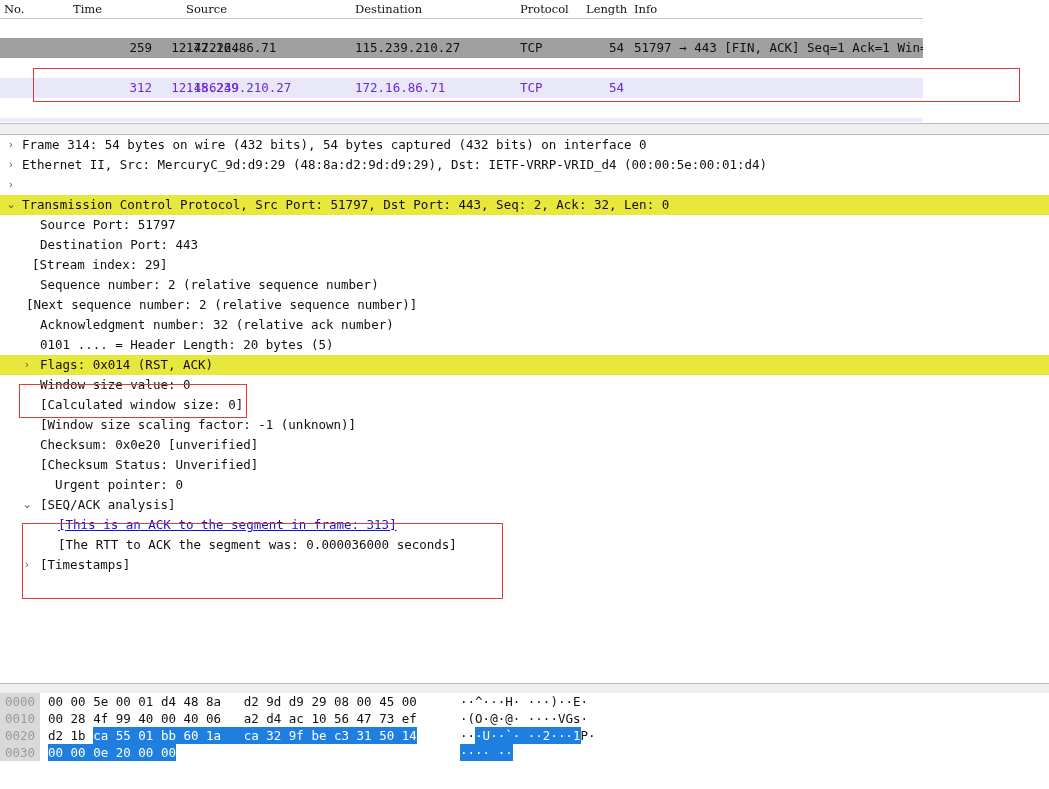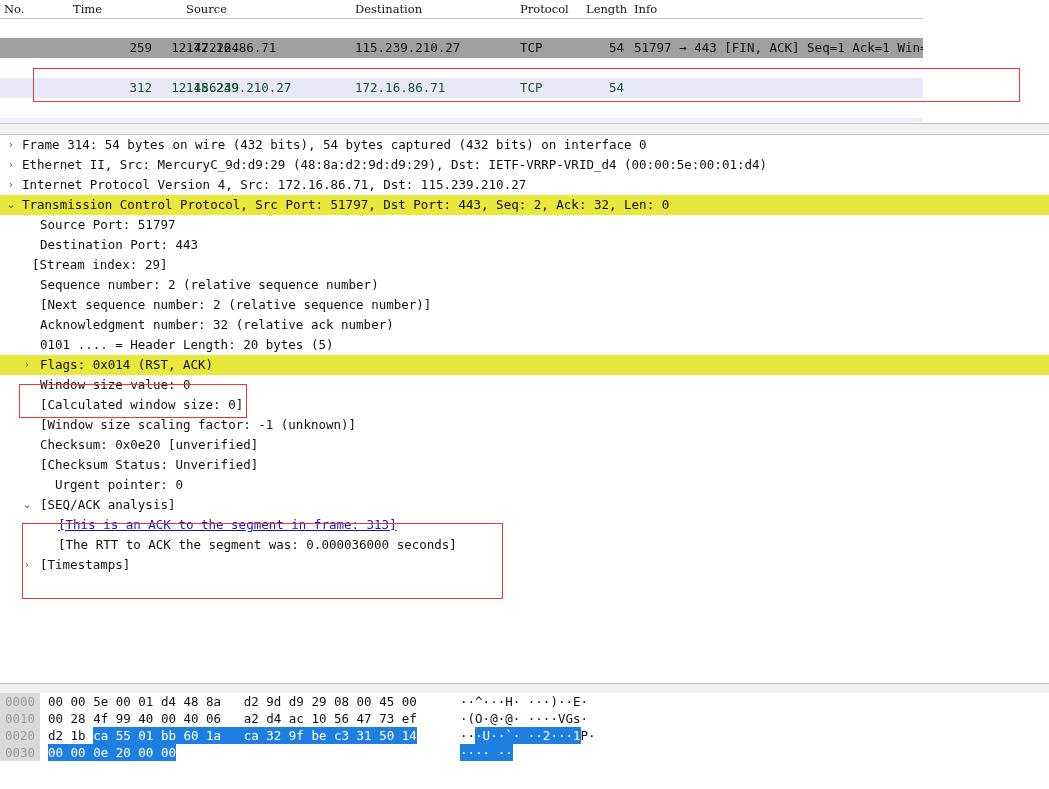--- a/index.html
+++ b/index.html
@@ -31,21 +31,21 @@
     line-height:14px;
   }
   .prow{
     position:relative;height:20px;line-height:20px;
     white-space:nowrap;
     color:#1a1a1a;
   }
   .prow .cell{position:absolute;top:0;line-height:20px;}
   .prow .num,.prow .time,.prow .len{text-align:right;}
   .prow.r-gray   {background:#a0a0a0;color:#101010;}
-  .prow.r-lav    {background:#e8e8f8;color:#14532d;}
+  .prow.r-lav    {background:#e8e8f8;color:#6d28d9;}
   .prow.r-lav2   {background:#ececfa;color:#101010;}
   
   .pane-sep{
     position:absolute;left:0;width:1049px;height:10px;
     background:#f0f0f0;
     border-top:1px solid #bdbdbd;
     border-bottom:1px solid #bdbdbd;
   }
   
   #detail-tree{
@@ -141,40 +141,39 @@
     <div class="drow">
       <span class="twist" style="left: 5px;">›</span>
       <span class="dtext" style="left: 22px;">Frame 314: 54 bytes on wire (432 bits), 54 bytes captured (432 bits) on interface 0</span>
     </div>
     <div class="drow">
       <span class="twist" style="left: 5px;">›</span>
       <span class="dtext" style="left: 22px;">Ethernet II, Src: MercuryC_9d:d9:29 (48:8a:d2:9d:d9:29), Dst: IETF-VRRP-VRID_d4 (00:00:5e:00:01:d4)</span>
     </div>
     <div class="drow">
       <span class="twist" style="left: 5px;">›</span>
-      <span class="dtext" style="left: 22px;">Internet Protocol Version 4, Src: 172.16.86.71, Dst: 115.239.210.27</span>
     </div>
     <div class="drow hl">
       <span class="twist" style="left: 5px;">⌄</span>
       <span class="dtext" style="left: 22px;">Transmission Control Protocol, Src Port: 51797, Dst Port: 443, Seq: 2, Ack: 32, Len: 0</span>
     </div>
     <div class="drow">
       <span class="dtext" style="left: 40px;">Source Port: 51797</span>
     </div>
     <div class="drow">
       <span class="dtext" style="left: 40px; text-align: right;">Destination Port: 443</span>
     </div>
     <div class="drow">
       <span class="dtext" style="left: 32px;">[Stream index: 29]</span>
     </div>
     <div class="drow">
       <span class="dtext" style="left: 40px;">Sequence number: 2    (relative sequence number)</span>
     </div>
     <div class="drow">
-      <span class="dtext" style="left: 40px;">[Next sequence number: 2    (relative sequence number)]</span>
+      <span class="dtext" style="left: 26px;">[Next sequence number: 2    (relative sequence number)]</span>
     </div>
     <div class="drow">
       <span class="dtext" style="left: 40px;">Acknowledgment number: 32    (relative ack number)</span>
     </div>
     <div class="drow">
       <span class="dtext" style="left: 40px;">0101 .... = Header Length: 20 bytes (5)</span>
     </div>
     <div class="drow hl">
       <span class="twist" style="left: 21px;">›</span>
       <span class="dtext" style="left: 40px;">Flags: 0x014 (RST, ACK)</span>

